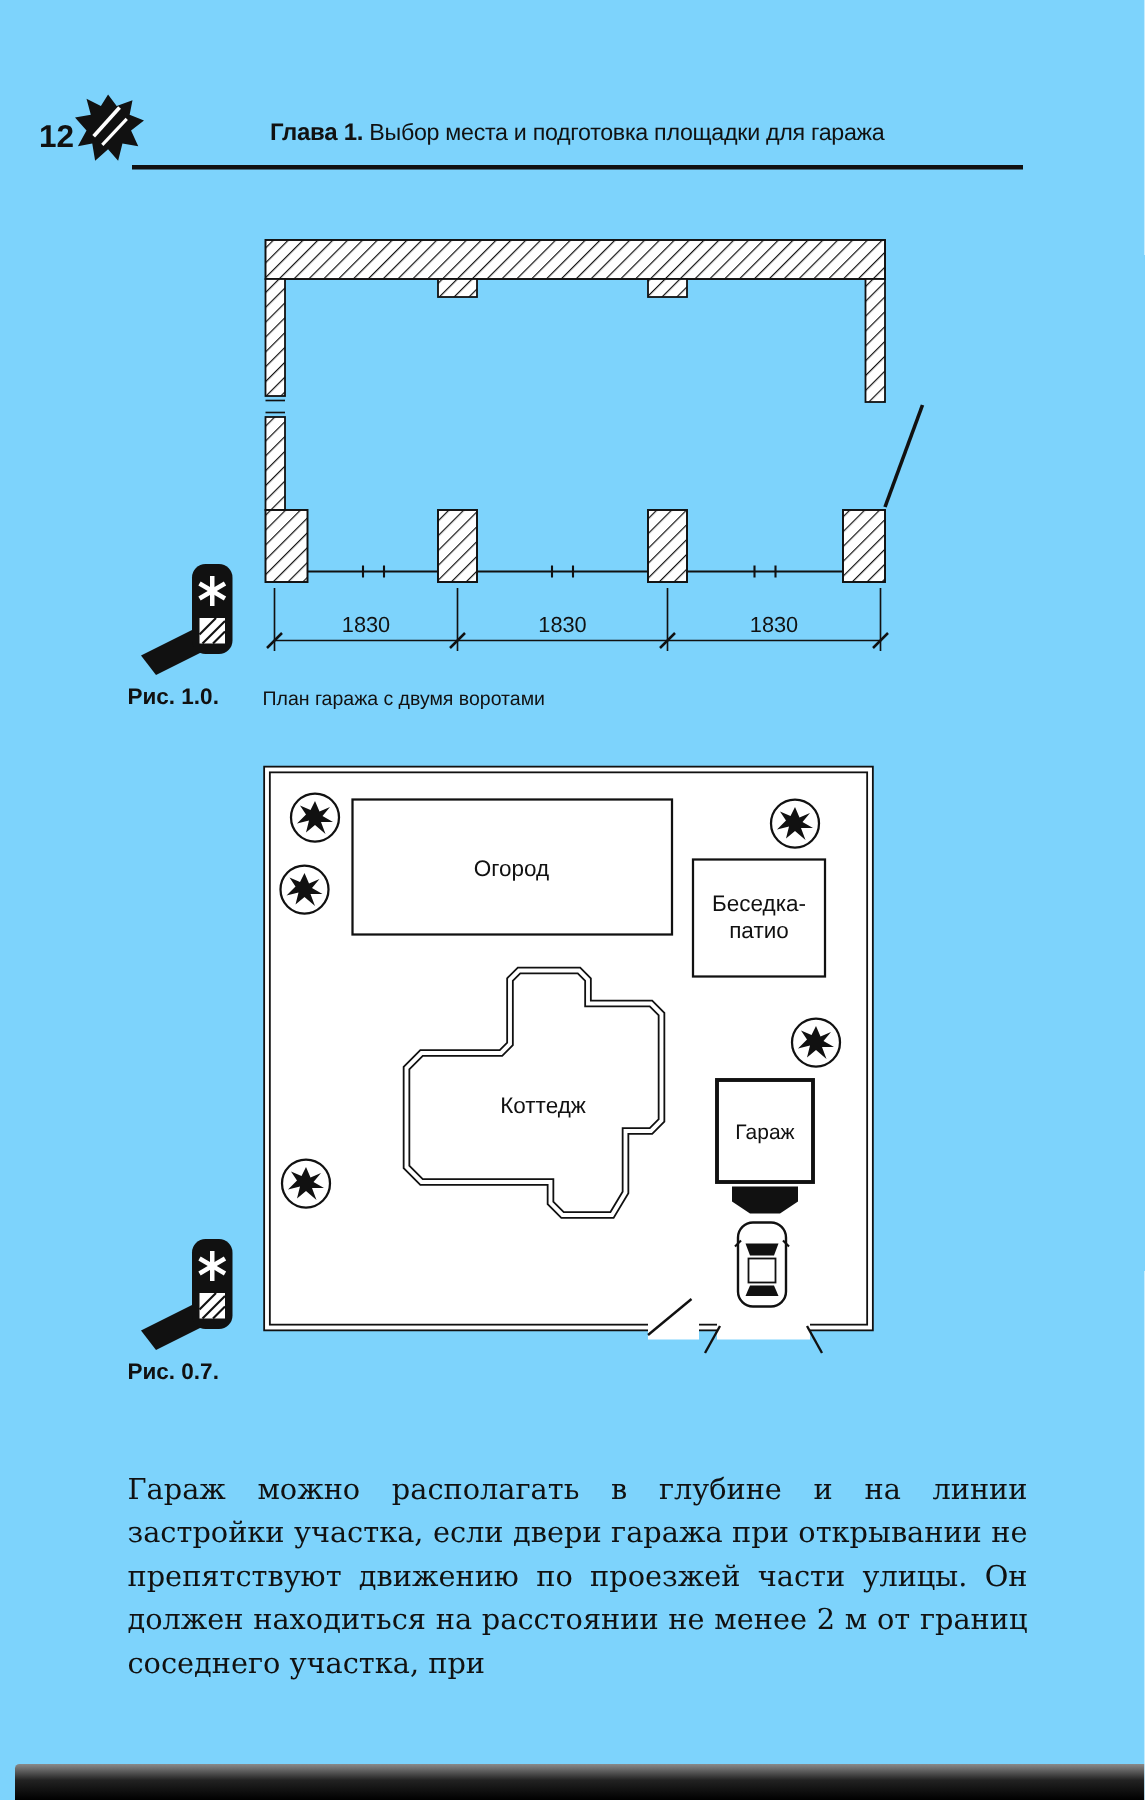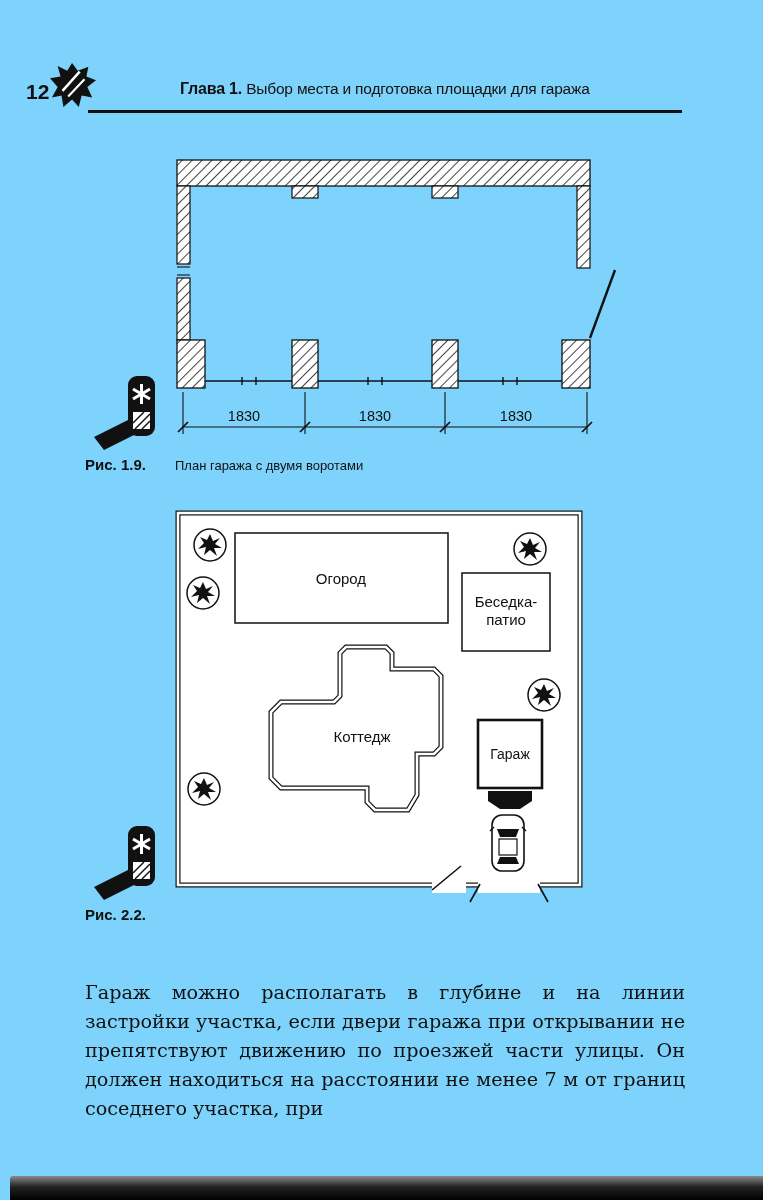--- a/index.html
+++ b/index.html
@@ -102,21 +102,21 @@
       <line x1="43" y1="25" x2="60" y2="15"></line>
     </g>
     <rect x="43" y="38" width="17" height="17" fill="#fff"></rect>
     <g stroke="#111" stroke-width="1.4">
       <line x1="43" y1="49" x2="54" y2="38"></line>
       <line x1="45" y1="55" x2="60" y2="40"></line>
       <line x1="52" y1="55" x2="60" y2="47"></line>
     </g>
   </svg>
 
-  <div class="abs caption-label" style="left:85px;top:456px;">Рис. 1.9.</div>
+  <div class="abs caption-label" style="left:85px;top:456px;">Рис. 1.0.</div>
   <div class="abs caption-text" style="left:175px;top:456px;width:450px;">План гаража с двумя воротами</div>
 
   <svg class="abs" style="left:170px;top:505px;" width="420" height="400" viewBox="0 0 420 400">
     <defs>
       <g id="tree">
         <circle r="16" fill="#fff" stroke="#111" stroke-width="1.5"></circle>
         <path fill="#111" d="M0,-11 L3,-4 L10,-7 L5,-1 L12,3 L4,3 L7,11 L0,5 L-6,10 L-4,2 L-12,4 L-6,-2 L-10,-8 L-3,-5 Z"></path>
       </g>
     </defs>
 
@@ -171,19 +171,19 @@
       <line x1="43" y1="25" x2="60" y2="15"></line>
     </g>
     <rect x="43" y="38" width="17" height="17" fill="#fff"></rect>
     <g stroke="#111" stroke-width="1.4">
       <line x1="43" y1="49" x2="54" y2="38"></line>
       <line x1="45" y1="55" x2="60" y2="40"></line>
       <line x1="52" y1="55" x2="60" y2="47"></line>
     </g>
   </svg>
 
-  <div class="abs caption-label" style="left:85px;top:906px;">Рис. 2.2.</div>
+  <div class="abs caption-label" style="left:85px;top:906px;">Рис. 0.7.</div>
 
-  <div class="abs" id="body-paragraph">Гараж можно располагать в глубине и на линии застройки участка, если двери гаража при открывании не препятствуют движению по проезжей части улицы. Он должен находиться на расстоянии не менее 7 м от границ соседнего участка, при</div>
+  <div class="abs" id="body-paragraph">Гараж можно располагать в глубине и на линии застройки участка, если двери гаража при открывании не препятствуют движению по проезжей части улицы. Он должен находиться на расстоянии не менее 2 м от границ соседнего участка, при</div>
 
   <div class="abs" id="bottom-edge"></div>
 
 </div>
 
 </body></html>

